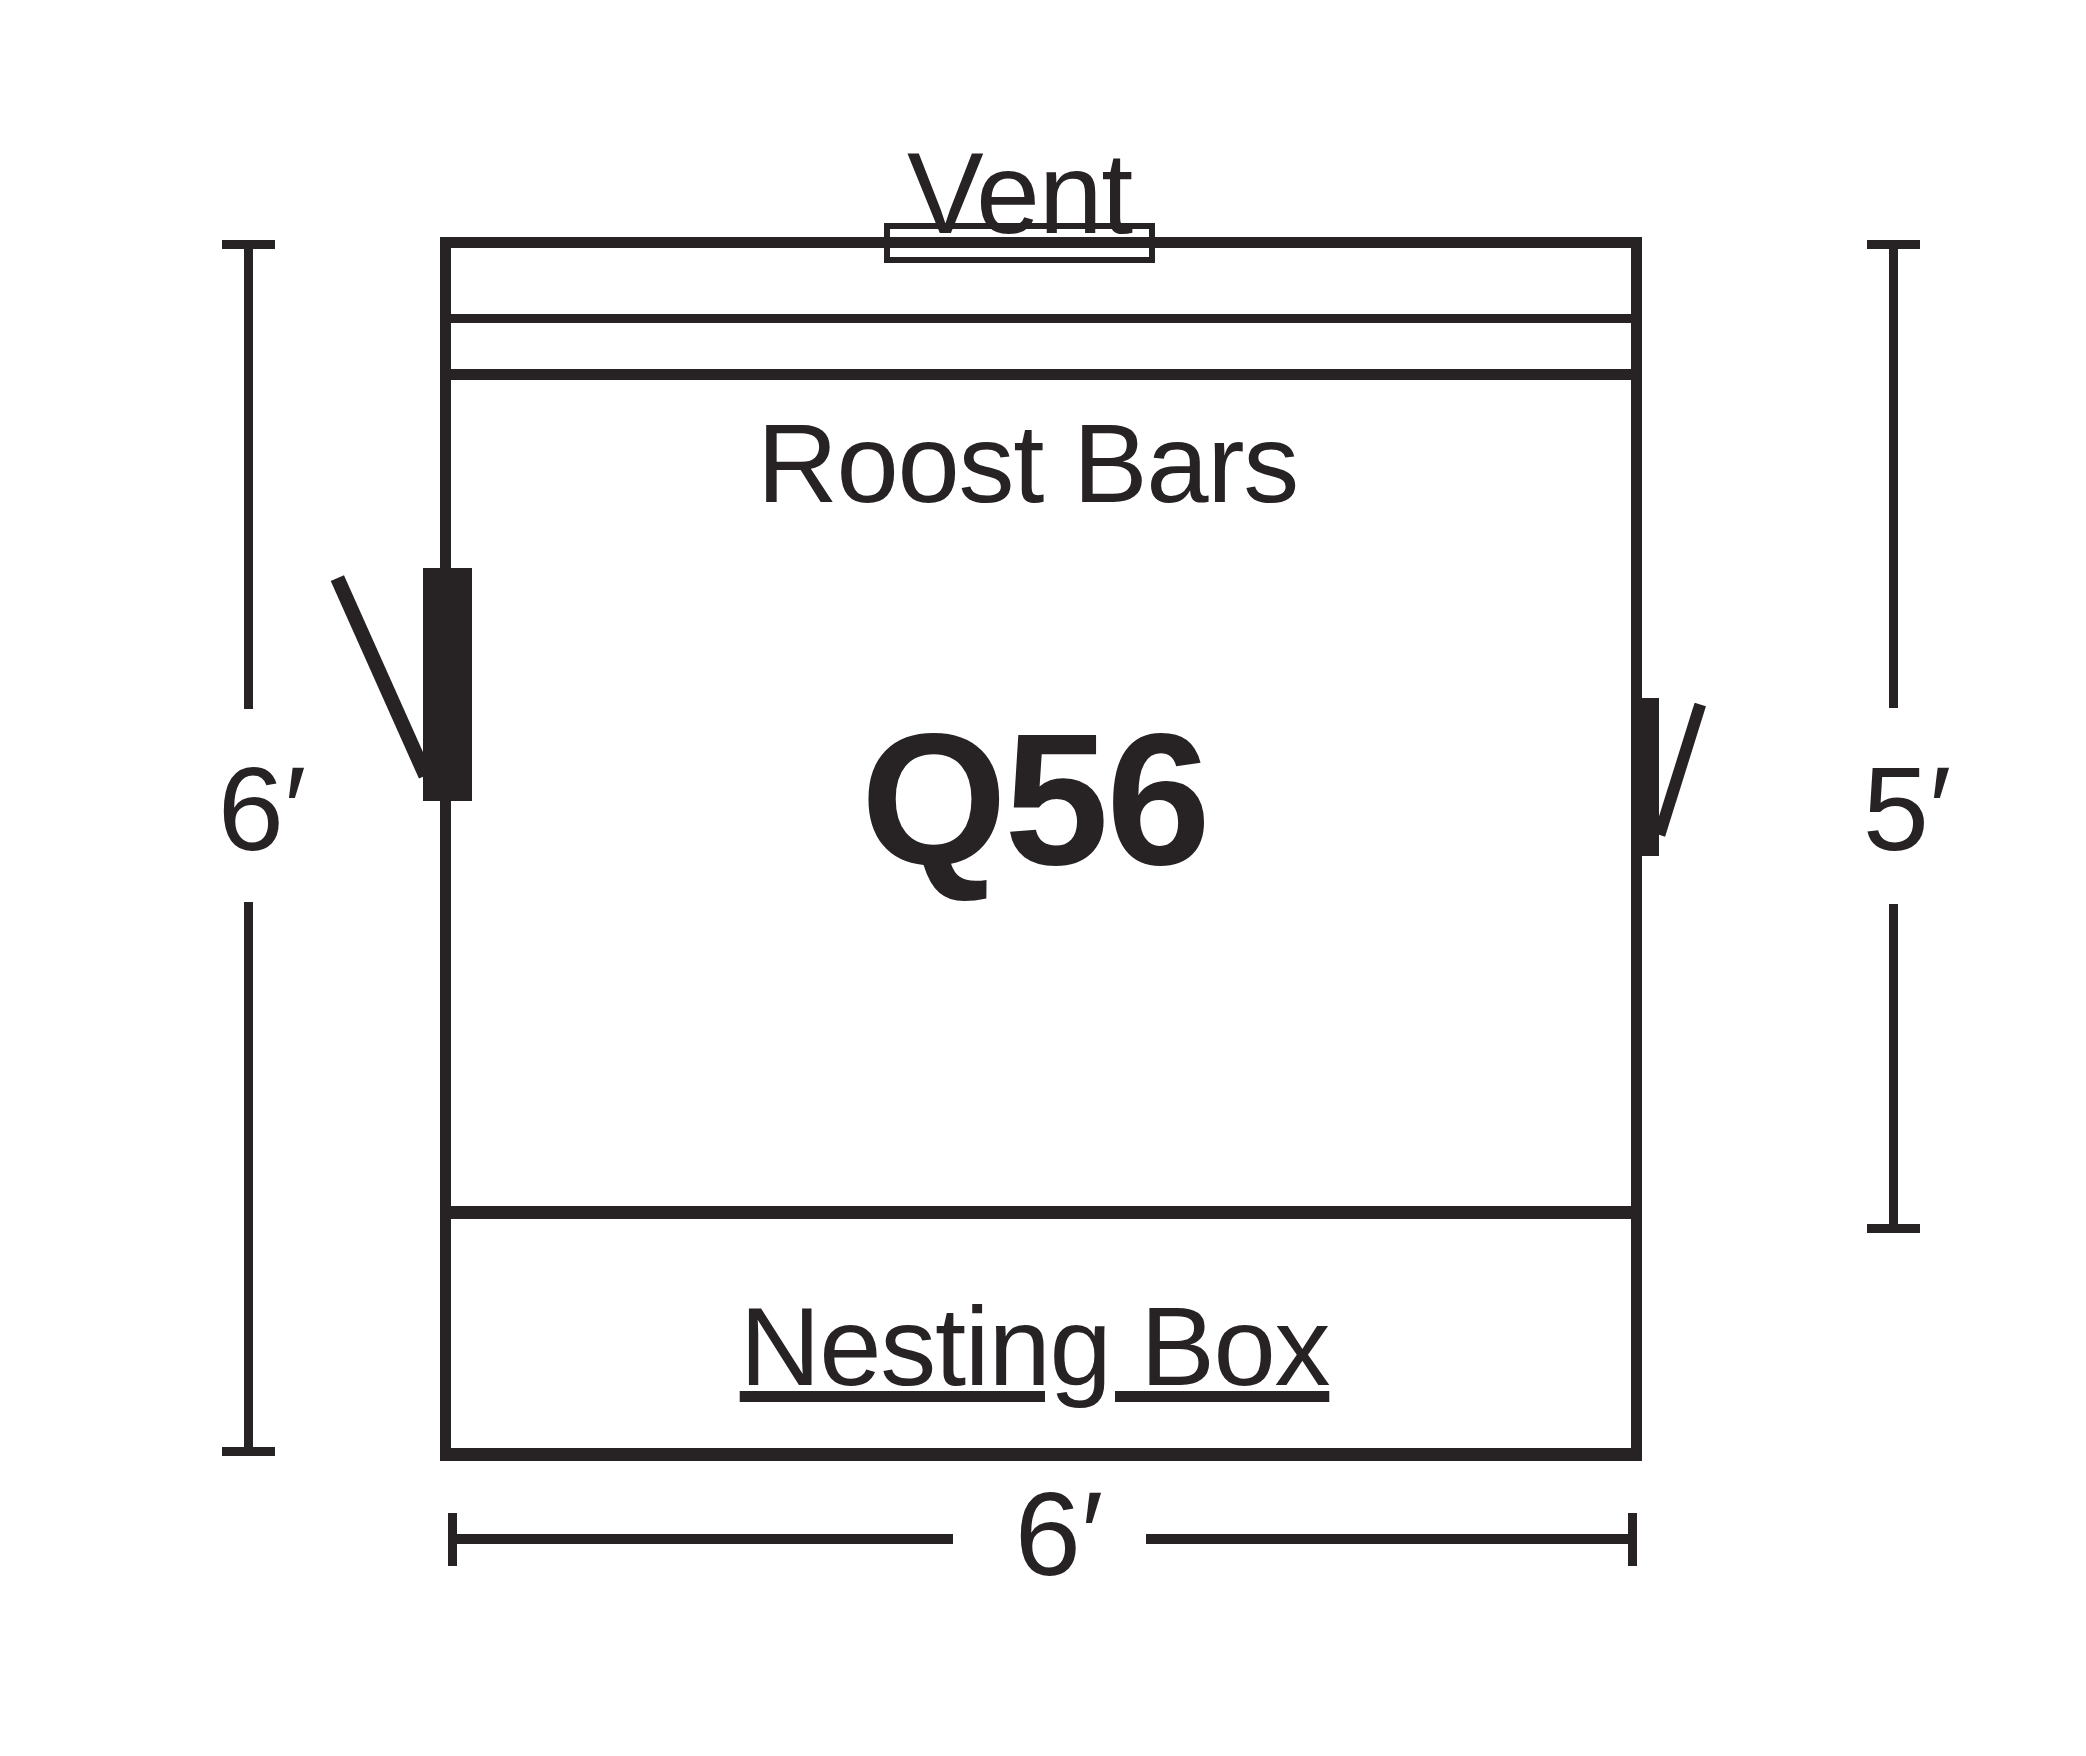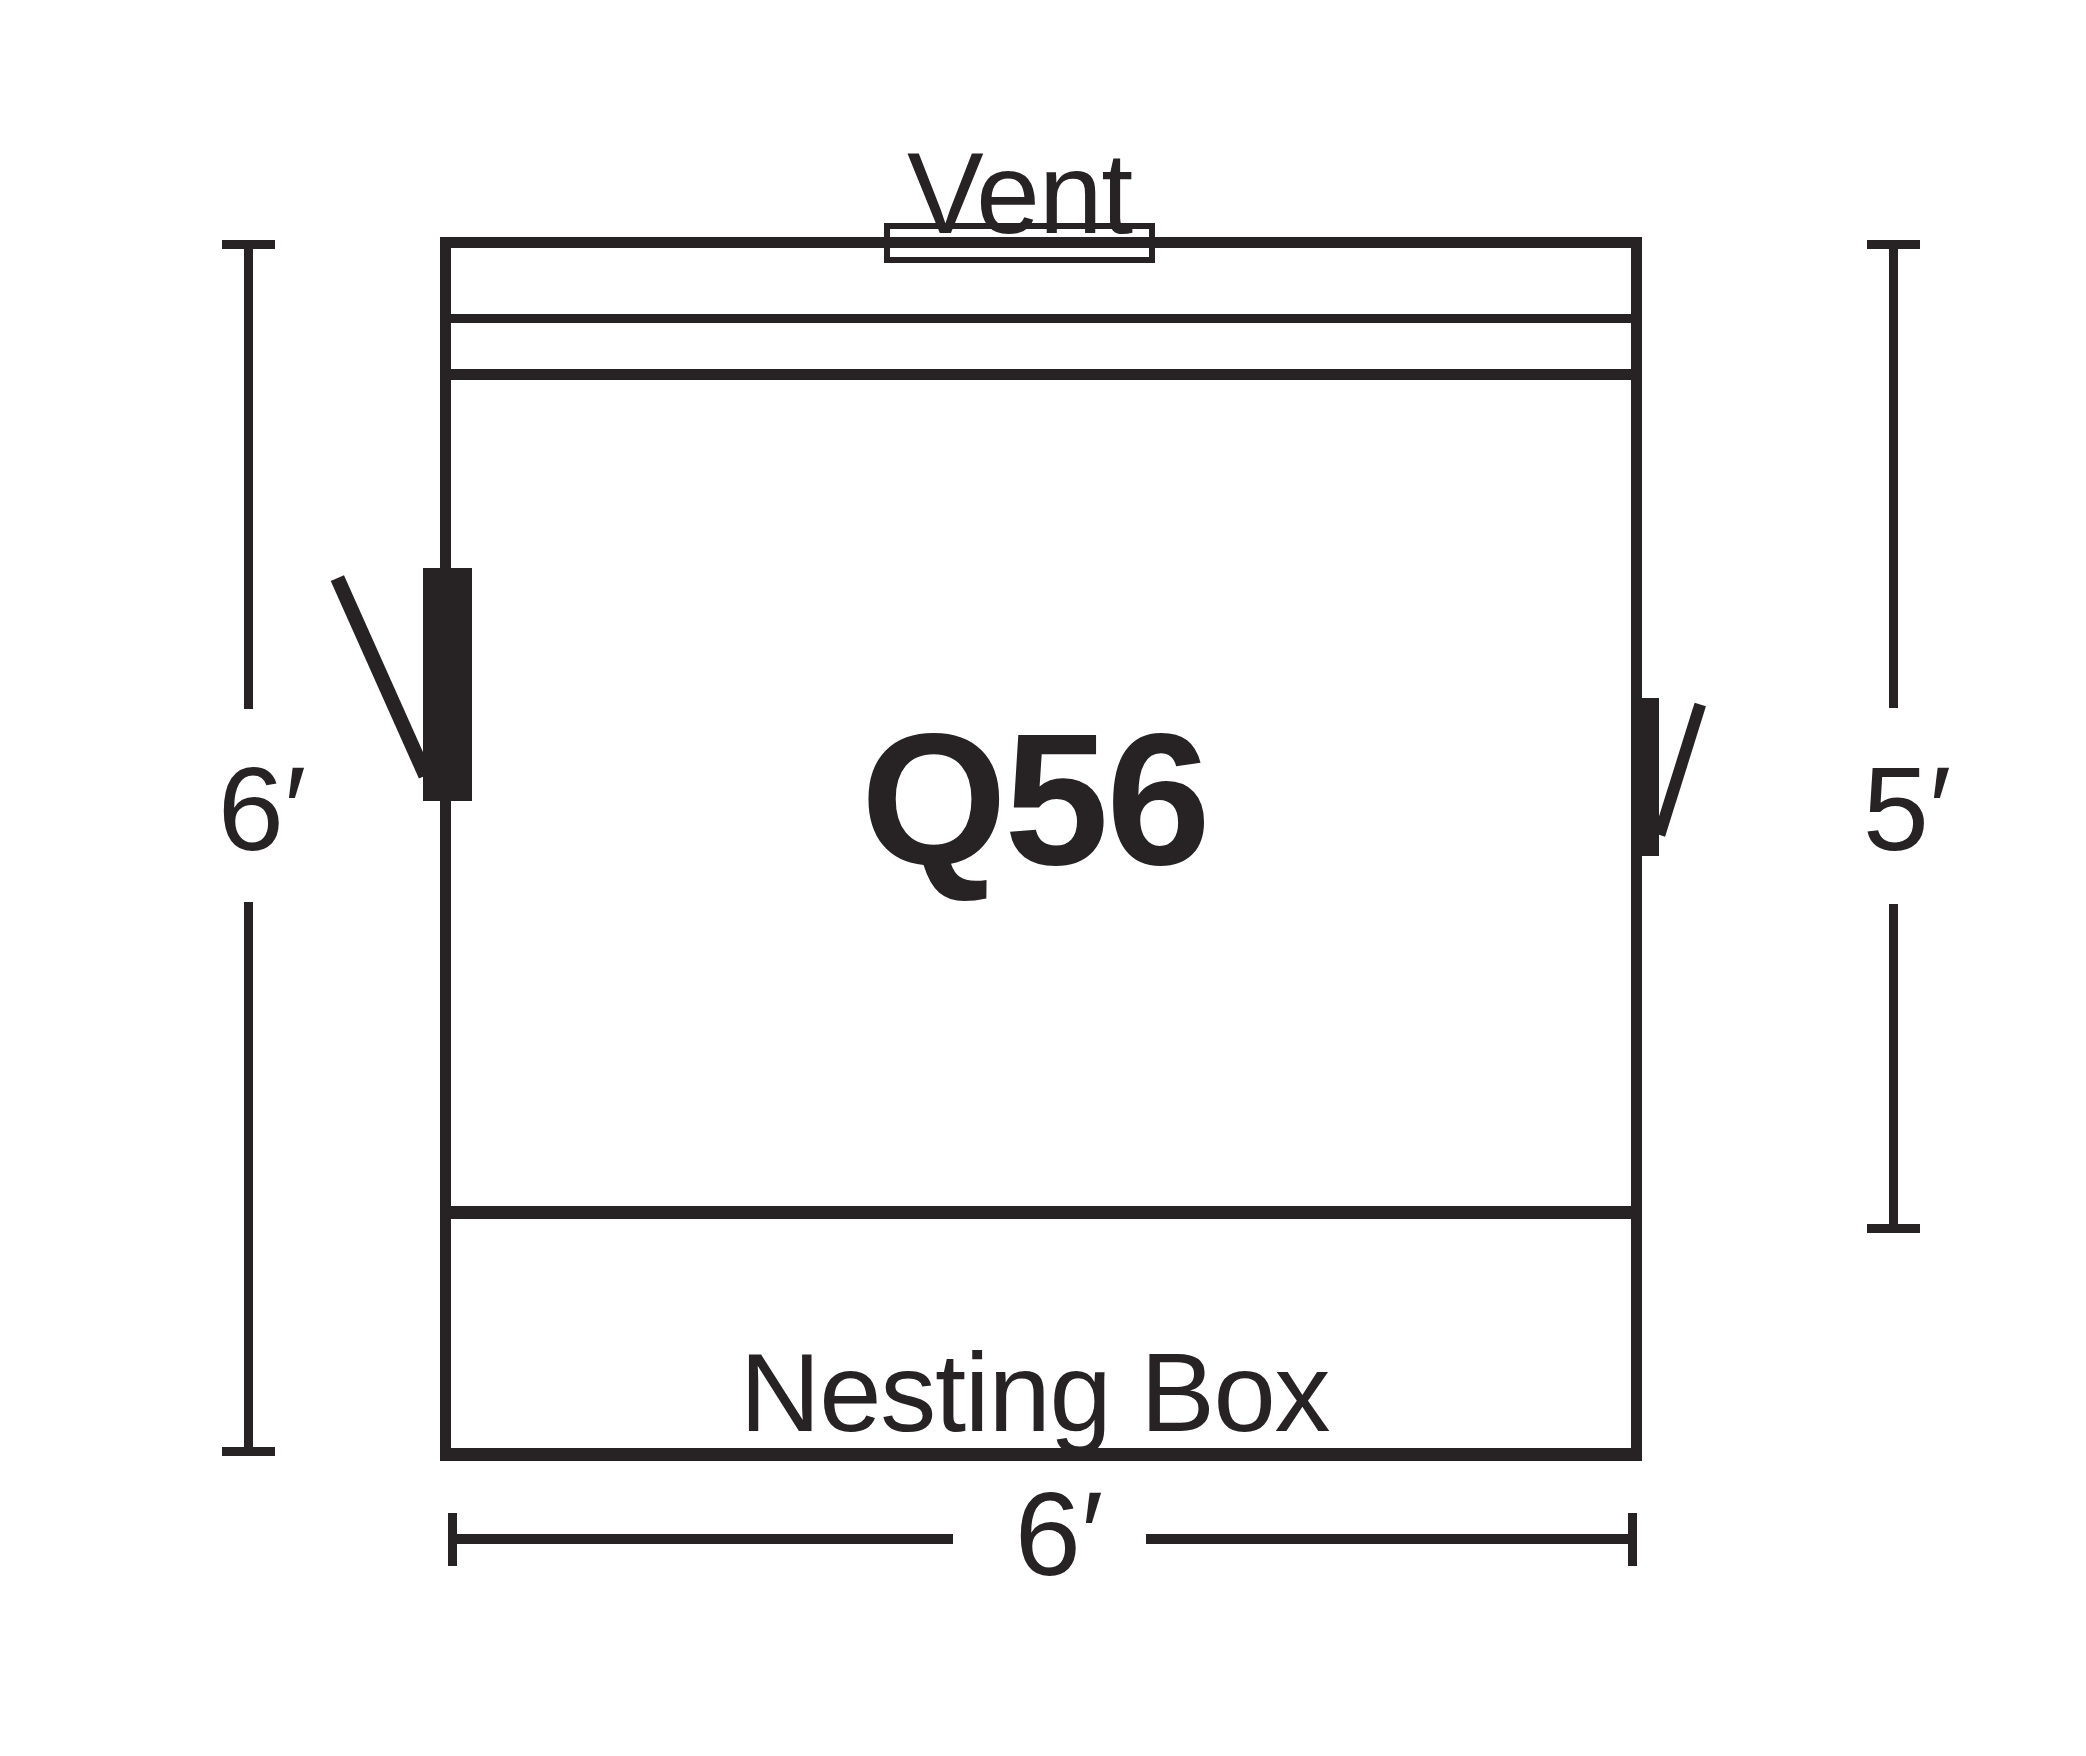--- a/index.html
+++ b/index.html
@@ -36,22 +36,23 @@
   <div class="bar" style="left:440px;top:237px;width:10.5px;height:1224px;"></div>
   <div class="bar" style="left:1631px;top:237px;width:10.5px;height:1224px;"></div>
 
   <div class="bar" style="left:450px;top:314px;width:1181px;height:8.6px;"></div>
   <div class="bar" style="left:450px;top:369px;width:1181px;height:11.2px;"></div>
   <div class="bar" style="left:450px;top:1206px;width:1181px;height:13px;"></div>
 
   <div class="vent-box"></div>
   <div class="label label-vent" style="left:822px;top:92px;width:395px;height:125px;margin-top:41px;">Vent</div>
 
+  <div class="label label-room" style="left:698px;top:405px;width:659px;height:119px;">Roost Bars</div>
   <div class="label label-model" style="left:705px;top:701px;width:659px;height:198px;">Q56</div>
-  <div class="label label-room" style="left:705px;top:1334px;width:659px;height:119px;">Nesting Box</div>
+  <div class="label label-room" style="left:705px;top:1288px;width:659px;height:119px;text-decoration:underline;">Nesting Box</div>
 
   <div class="bar" style="left:222px;top:240px;width:53px;height:8.6px;"></div>
   <div class="bar" style="left:244px;top:240px;width:8.6px;height:469px;"></div>
   <div class="label label-dim" style="left:163px;top:747px;width:198px;height:125px;">6′</div>
   <div class="bar" style="left:244px;top:902px;width:8.6px;height:553px;"></div>
   <div class="bar" style="left:222px;top:1447px;width:53px;height:8.6px;"></div>
 
   <div class="bar" style="left:1867px;top:240px;width:53px;height:8.6px;"></div>
   <div class="bar" style="left:1889px;top:240px;width:8.6px;height:468px;"></div>
   <div class="label label-dim" style="left:1808px;top:747px;width:198px;height:125px;">5′</div>

